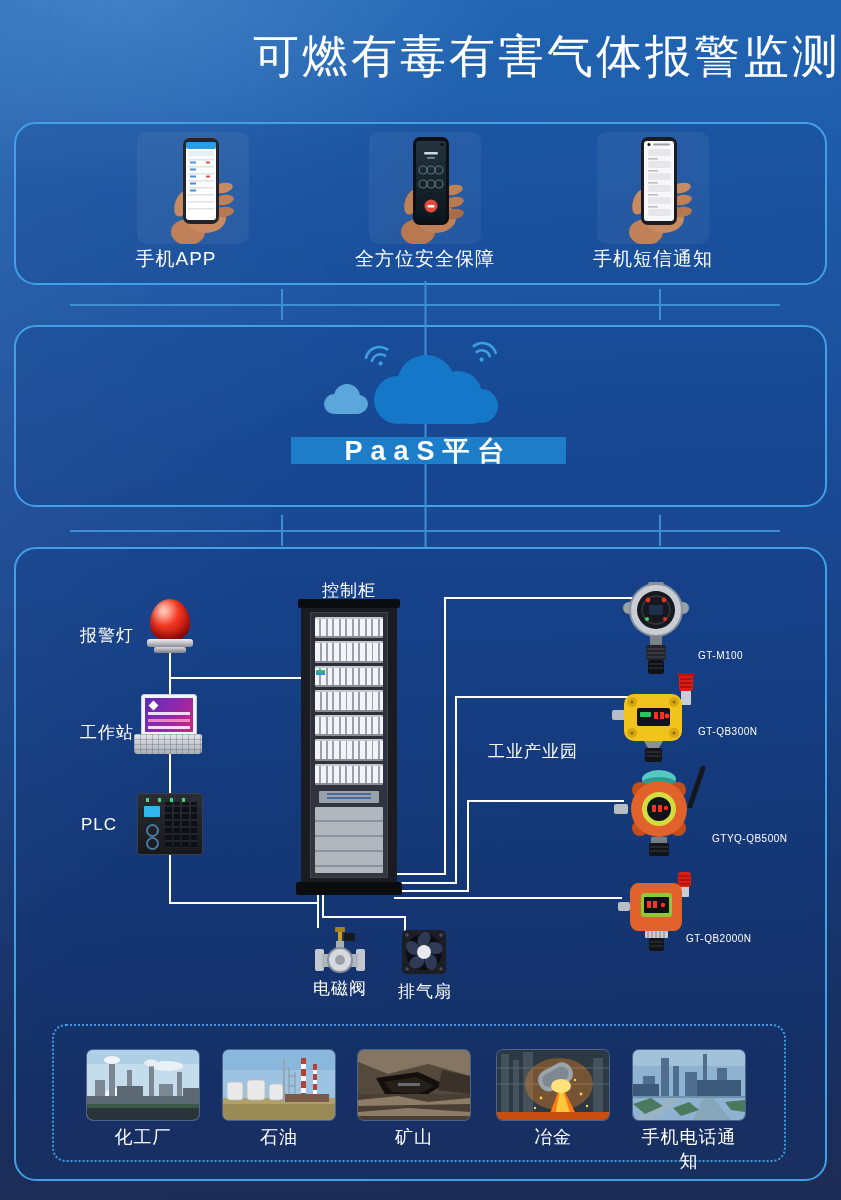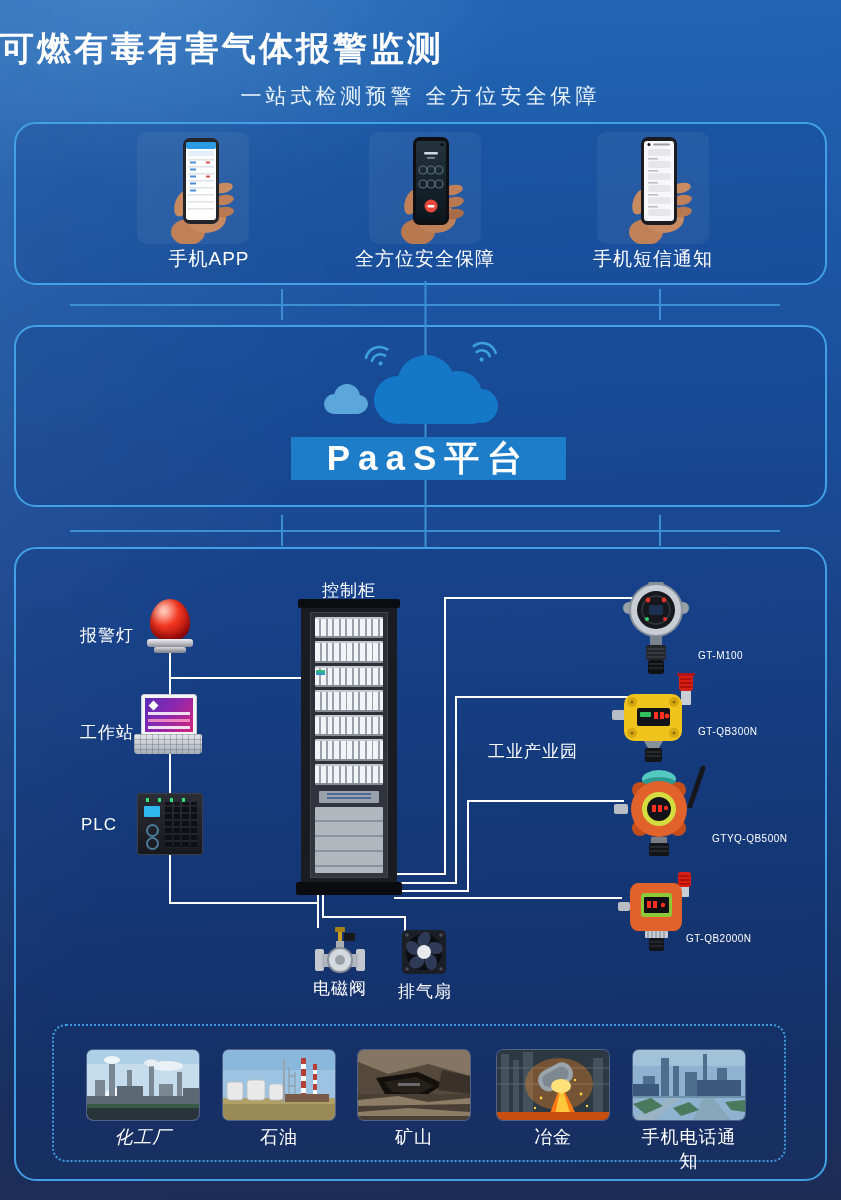--- a/index.html
+++ b/index.html
@@ -9,36 +9,36 @@
     background:linear-gradient(178deg,#2166b4 0%,#1d57a4 22%,#1a4892 45%,#173a78 68%,#182f60 88%,#1d2c55 100%);
   }
   .canvas::before{
     content:"";position:absolute;inset:0;pointer-events:none;z-index:0;
     background:
       radial-gradient(640px 320px at 16% 0%, rgba(130,190,240,0.22), rgba(130,190,240,0) 60%),
       linear-gradient(115deg, rgba(255,255,255,0.07) 0%, rgba(255,255,255,0) 38%);
   }
   .abs{position:absolute;}
   
-  .title{left:0;right:0;top:26px;text-align:left;font-size:34px;font-weight:bold;letter-spacing:3px;z-index:3;}
+  .title{left:0;right:0;top:26px;text-align:right;font-size:46px;font-weight:normal;letter-spacing:3px;z-index:3;}
   .subtitle{left:0;right:0;top:82px;text-align:center;font-size:21px;letter-spacing:4px;color:#eaf3fb;z-index:3;}
   
   .panel{border:2px solid #41a0e6;border-radius:22px;background:rgba(14,56,126,0.22);z-index:1;}
   .panel-notify{left:14px;top:122px;width:809px;height:159px;}
   .panel-cloud{left:14px;top:325px;width:809px;height:178px;}
   .panel-field{left:14px;top:547px;width:809px;height:630px;}
   .wires{left:0;top:0;width:841px;height:1200px;z-index:2;pointer-events:none;}
   .dev{z-index:3;}
   
   .phone-card{width:112px;height:112px;border-radius:10px;background:rgba(255,255,255,0.055);z-index:3;}
   .phone-label{z-index:3;font-size:19px;letter-spacing:1px;text-align:center;}
   
   .cloud-text{z-index:4;text-align:center;font-size:26px;letter-spacing:2px;font-weight:500;}
-  .paas-bar{left:291px;top:437px;width:275px;height:43px;background:#1d7dc9;z-index:3;
-    display:flex;align-items:center;justify-content:center;font-size:35px;font-weight:600;letter-spacing:8px;color:#fff;}
+  .paas-bar{left:291px;top:437px;width:275px;height:27px;background:#1d7dc9;z-index:3;
+    display:flex;align-items:center;justify-content:center;font-size:27px;font-weight:600;letter-spacing:8px;color:#fff;}
   
   .flabel{z-index:4;font-size:17px;letter-spacing:1px;color:#fff;}
   .mlabel{z-index:4;font-size:10px;letter-spacing:0.5px;color:#fff;}
   
   .cabinet{left:301px;top:599px;width:96px;height:296px;background:#1a1c22;border-radius:2px;z-index:3;}
   .cab-cap{position:absolute;left:-3px;right:-3px;top:0;height:9px;background:#0b0c10;border-radius:2px;}
   .cab-base{position:absolute;left:-5px;right:-5px;bottom:0;height:13px;background:#0b0c10;border-radius:2px;}
   .cab-inner{position:absolute;left:9px;right:9px;top:13px;bottom:17px;background:linear-gradient(#2a2d35,#34373f);border:1px solid #42454e;}
   .cab-rows{position:absolute;left:4px;right:4px;top:4px;height:168px;display:grid;grid-template-rows:repeat(7,1fr);row-gap:3px;}
   .cab-row{background:repeating-linear-gradient(90deg,#f2f4f7 0 4.5px,#9aa1ab 4.5px 6.5px);border-top:2px solid #c3c8cf;border-bottom:2px solid #878e98;border-radius:1px;}
@@ -76,21 +76,20 @@
   .ind-photo{top:1050px;width:112px;height:70px;border-radius:6px;overflow:hidden;z-index:4;box-shadow:0 0 0 1px rgba(255,255,255,.25);}
   .ind-label{top:1125px;width:112px;text-align:center;font-size:18px;letter-spacing:1px;z-index:4;}
   svg{display:block;}
 </style>
 </head>
 <body>
 
 <div class="canvas">
 
   <div class="abs title">可燃有毒有害气体报警监测</div>
-  <div class="abs subtitle">一站式检测预警 全方位安全保障</div>
 
   <div class="abs panel panel-notify"></div>
   <div class="abs panel panel-cloud"></div>
   <div class="abs panel panel-field"></div>
 
   <svg class="abs wires" viewBox="0 0 841 1200">
     <g stroke="#3c8fd4" stroke-width="2" fill="none">
       <path d="M70 305 H780"></path>
       <path d="M282 289 V320"></path>
       <path d="M660 289 V320"></path>
@@ -141,21 +140,21 @@
         <g fill="#4a90d8">
             <rect x="24" y="29.5" width="6" height="2"></rect>
             <rect x="24" y="36.5" width="6" height="2"></rect>
             <rect x="24" y="43.5" width="6" height="2"></rect>
             <rect x="24" y="50.5" width="6" height="2"></rect>
             <rect x="24" y="57.5" width="6" height="2"></rect>
           </g>
       </g>
     </svg>
   </div>
-  <div class="abs phone-label" style="left:153px;top:246px;width:112px;">手机APP</div>
+  <div class="abs phone-label" style="left:120px;top:246px;width:112px;">手机APP</div>
 
   <div class="abs phone-card" style="left:369px;top:132px;">
     <svg width="112" height="112" viewBox="0 0 70 112">
       <g transform="translate(8,0)">
         <ellipse cx="20" cy="100" rx="17" ry="13" fill="#b87850"></ellipse>
         <ellipse cx="38" cy="86" rx="20" ry="15" fill="#c08058"></ellipse>
         <ellipse cx="14" cy="70" rx="7" ry="13" fill="#c08058" transform="rotate(18 14 70)"></ellipse>
         <ellipse cx="55" cy="58" rx="10" ry="5" fill="#c08058" transform="rotate(-12 55 58)"></ellipse>
         <ellipse cx="56" cy="70" rx="10" ry="5" fill="#b87850" transform="rotate(-10 56 70)"></ellipse>
         <ellipse cx="56" cy="82" rx="10" ry="5" fill="#a86c48" transform="rotate(-8 56 82)"></ellipse>
@@ -489,21 +488,21 @@
         <rect x="0" y="46" width="112" height="10"></rect>
         <rect x="30" y="36" width="26" height="12"></rect>
           <rect x="96" y="38" width="16" height="18"></rect>
       </g>
       <ellipse cx="25" cy="10" rx="8" ry="4" fill="#eef4f8"></ellipse>
       <ellipse cx="64" cy="13" rx="7" ry="3.5" fill="#e6eef4"></ellipse>
       <rect x="0" y="56" width="112" height="14" fill="#28343a"></rect>
       <rect x="0" y="54" width="112" height="4" fill="#3a5a48"></rect>
     </svg>
   </div>
-  <div class="abs ind-label" style="left:87px;font-style:italic;">化工厂</div>
+  <div class="abs ind-label" style="left:87px;">化工厂</div>
 
   <div class="abs ind-photo" style="left:223px;">
     <svg width="112" height="70" viewBox="0 0 112 70" preserveAspectRatio="none">
       <rect width="112" height="70" fill="#9cc4e2"></rect>
       <rect y="0" width="112" height="20" fill="#8ab8dc"></rect>
       <rect x="0" y="52" width="112" height="18" fill="#9a8a56"></rect>
       <rect x="0" y="48" width="112" height="6" fill="#b0a068"></rect>
       <g fill="#e9e9ea" stroke="#b8bcc2" stroke-width="0.8">
         <rect x="4" y="32" width="16" height="18" rx="3"></rect>
         <rect x="24" y="30" width="18" height="20" rx="3"></rect>

